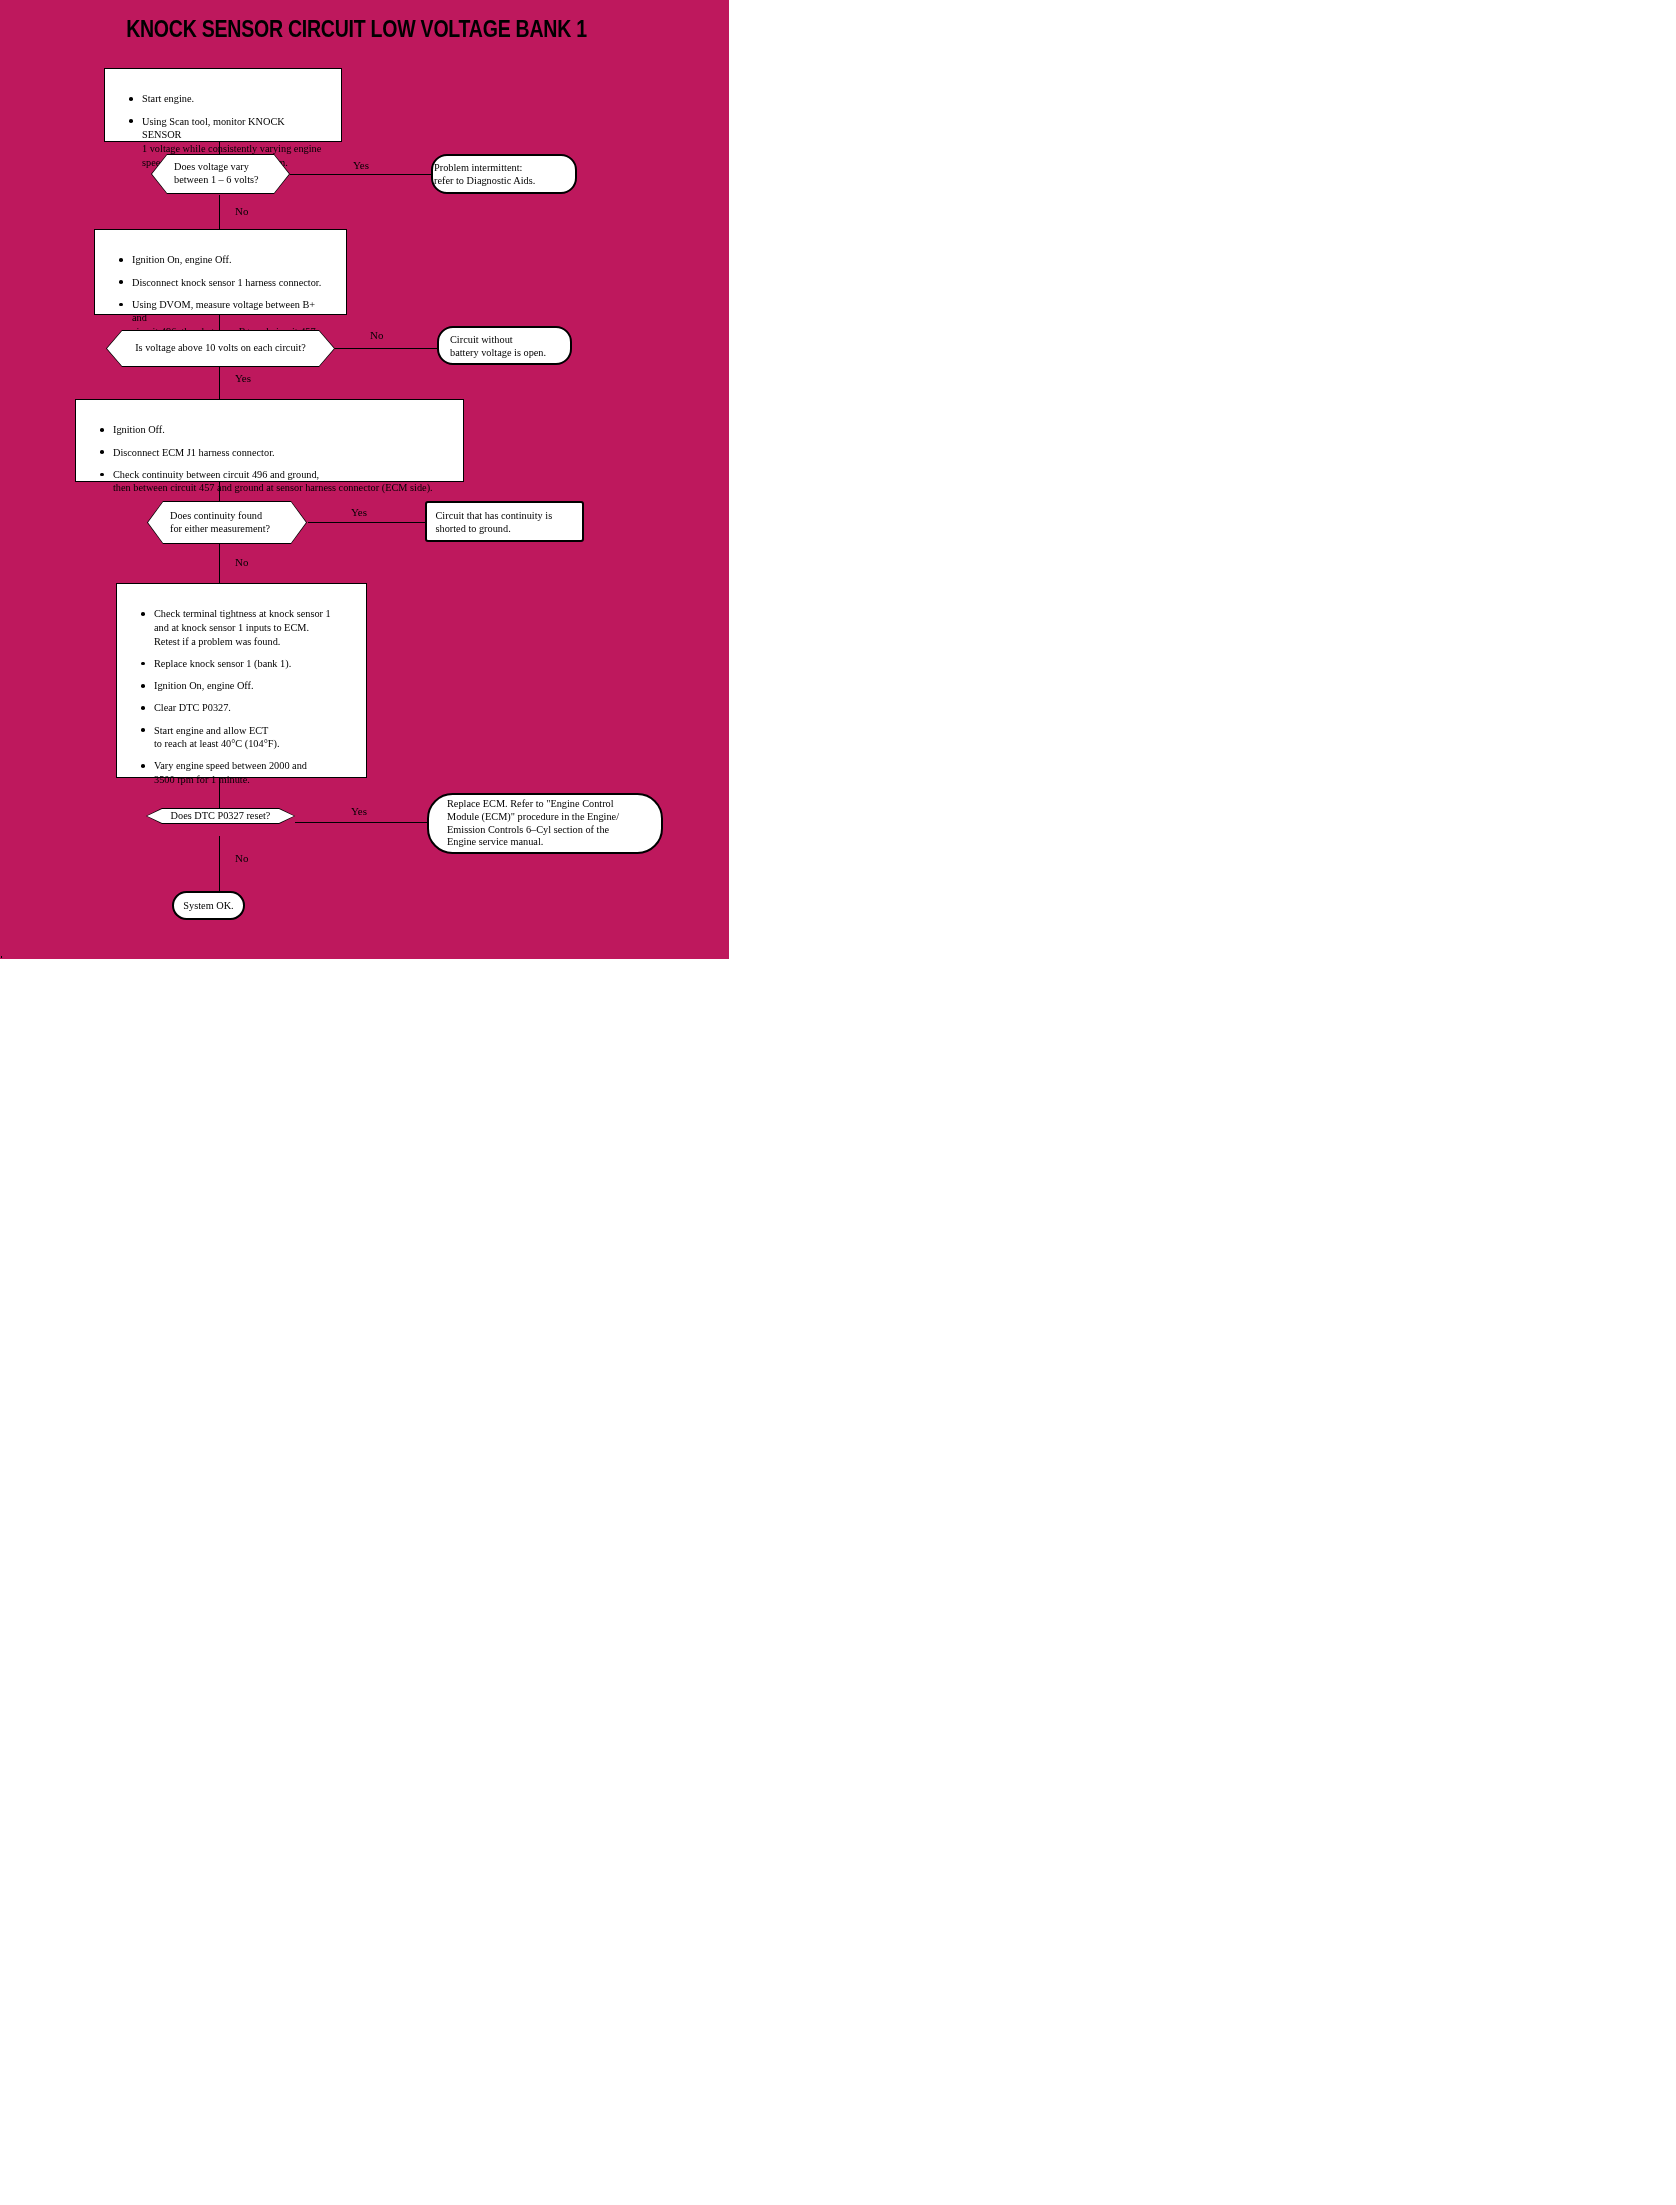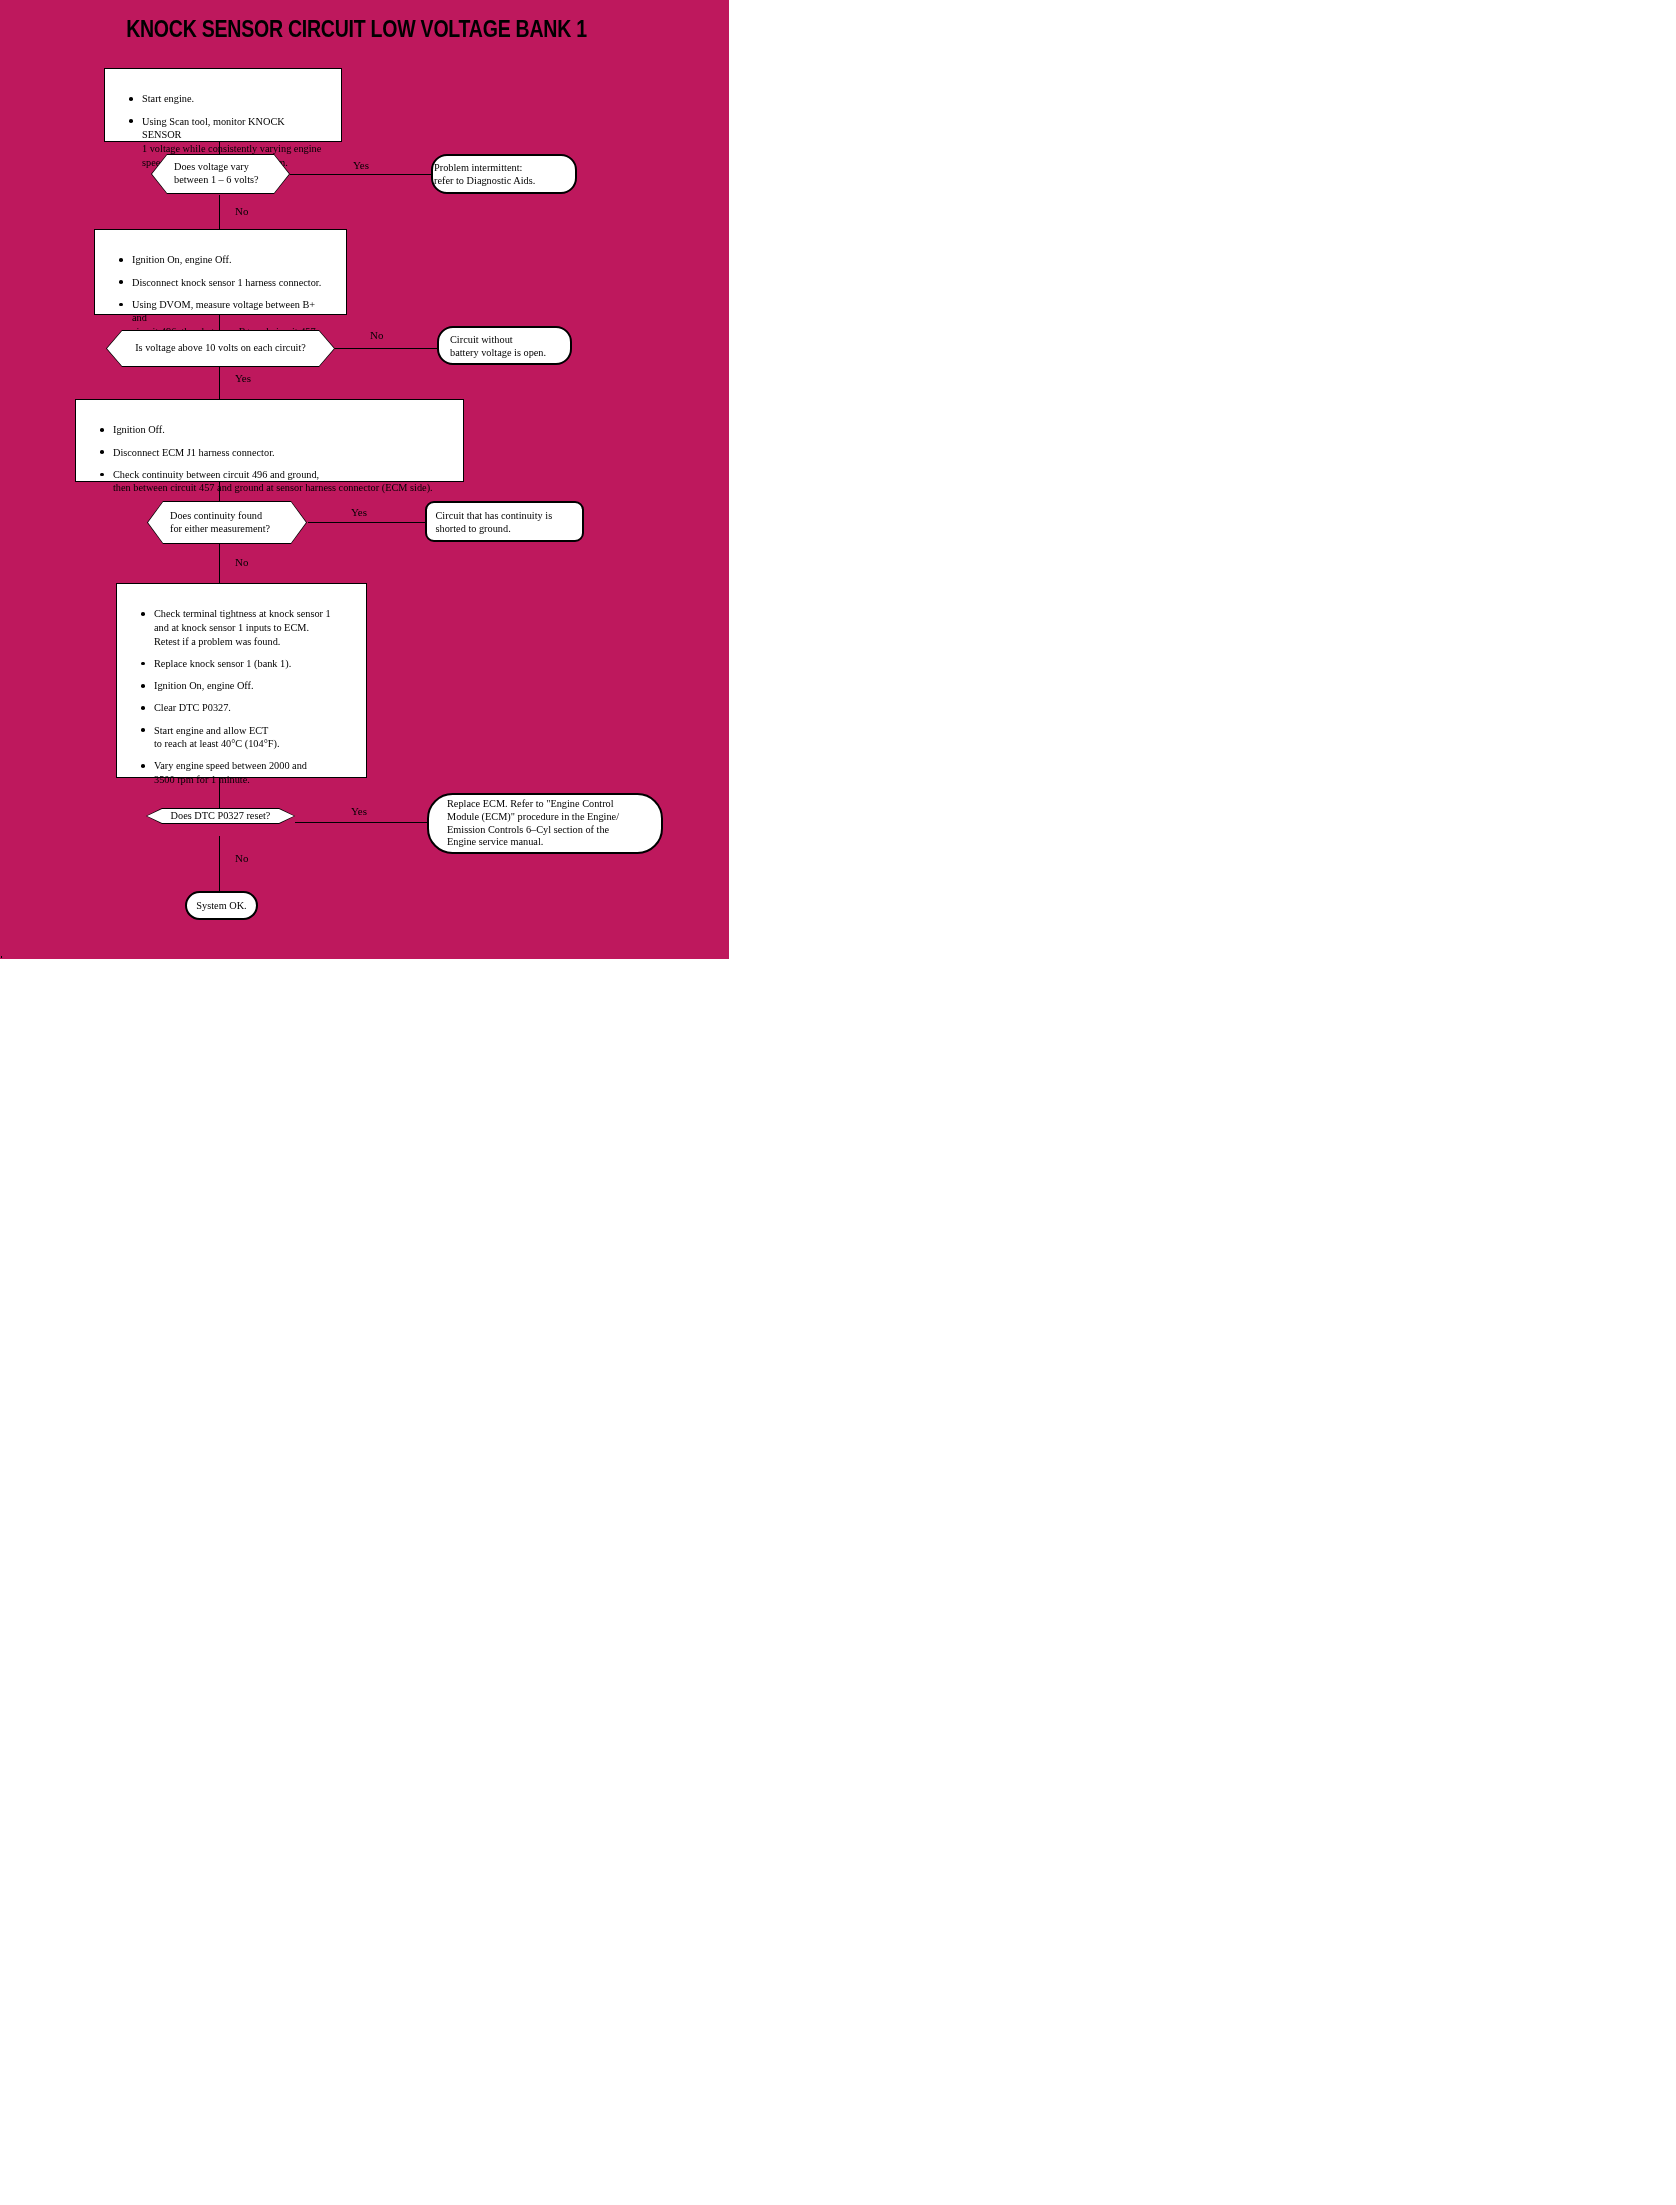--- a/index.html
+++ b/index.html
@@ -105,21 +105,21 @@
   <div class="vline" style="left:219px;top:482px;height:19.5px"></div>
 
   <div class="hex" style="left:147px;top:501px;width:160px;height:43px">
     <div class="hex-border"></div>
     <div class="hex-fill"></div>
     <div class="hex-text left">Does continuity found
 for either measurement?</div>
   </div>
   <div class="hline" style="left:308px;top:522px;width:118px"></div>
   <div class="blabel" style="left:351px;top:506px">Yes</div>
-  <div class="term" style="left:425px;top:501px;width:159px;height:41px;border-radius:9px;padding-left:8.5px">
+  <div class="term" style="left:425px;top:501px;width:159px;height:41px;border-radius:3px;padding-left:8.5px">
     <span class="ttext">Circuit that has continuity is
 shorted to ground.</span>
   </div>
   <div class="vline" style="left:219px;top:544px;height:39px"></div>
   <div class="blabel" style="left:235px;top:556px">No</div>
 
   <div class="pbox" style="left:116px;top:583px;width:251px;height:195px">
     <ul class="blist">
       <li><span class="dot"></span><span>Check terminal tightness at knock sensor 1
 and at knock sensor 1 inputs to ECM.
@@ -145,20 +145,20 @@
   <div class="blabel" style="left:351px;top:805px">Yes</div>
   <div class="term" style="left:427px;top:793px;width:236px;height:61px;border-radius:25.5px;padding-left:18px;line-height:12.8px">
     <span class="ttext">Replace ECM. Refer to "Engine Control
 Module (ECM)" procedure in the Engine/
 Emission Controls 6–Cyl section of the
 Engine service manual.</span>
   </div>
   <div class="vline" style="left:219px;top:836px;height:55px"></div>
   <div class="blabel" style="left:235px;top:852px">No</div>
 
-  <div class="term" style="left:185px;top:891px;width:73px;height:29px;border-radius:14.6px;align-items:center;text-align:center">
+  <div class="term" style="left:172px;top:891px;width:73px;height:29px;border-radius:14.6px;align-items:center;text-align:center">
     <span class="ttext">System OK.</span>
   </div>
 
   <div class="artifact" style="left:0.6px;top:956px;width:1.8px;height:1.8px"></div>
 
 </div>
 
 
 </body></html>

